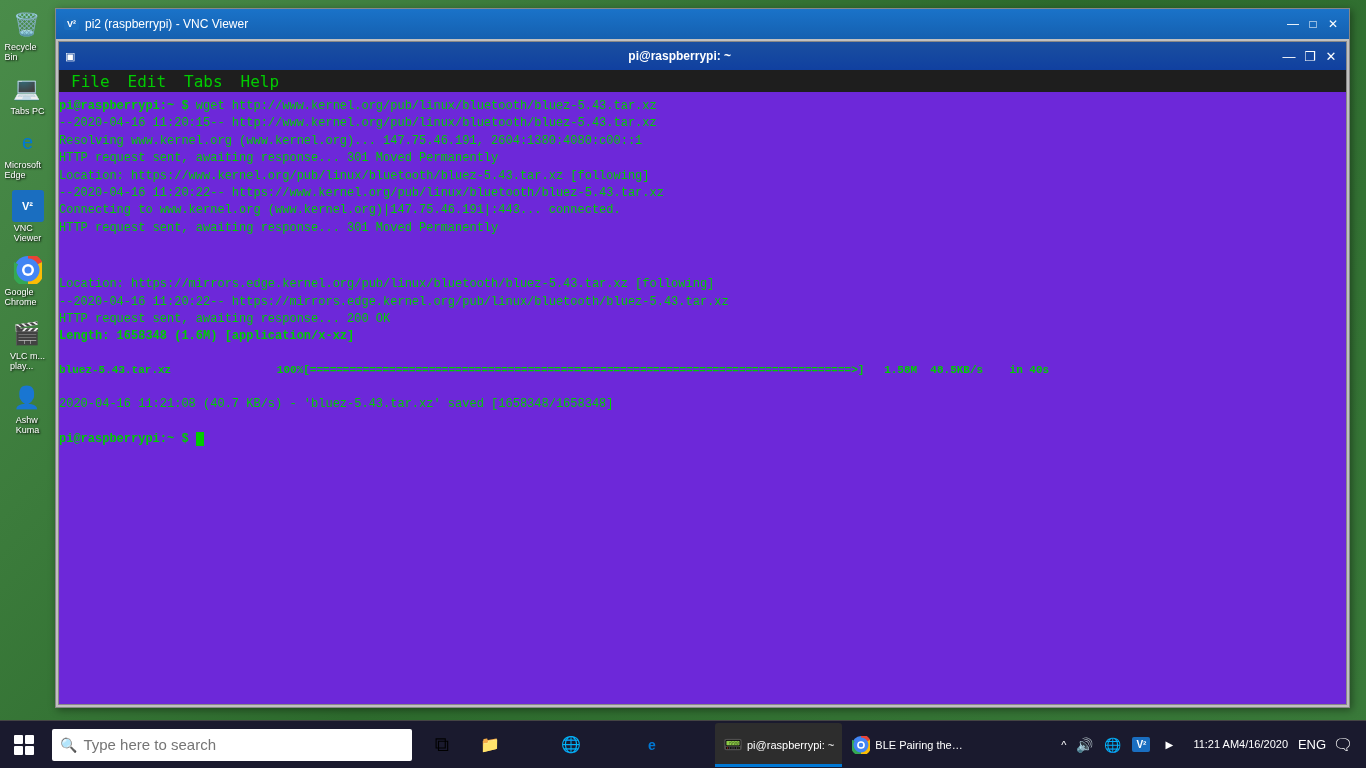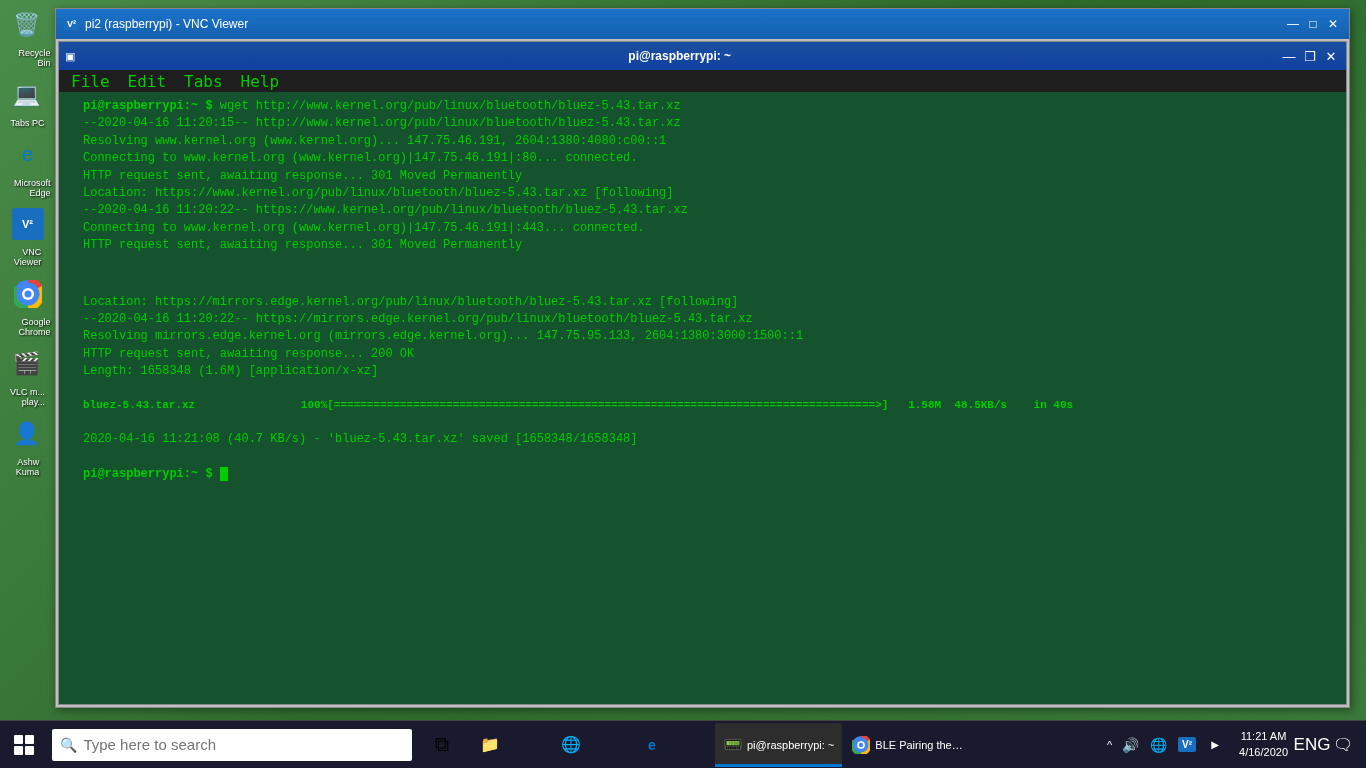--- a/index.html
+++ b/index.html
@@ -48,25 +48,24 @@
       height: 32px;
       margin-bottom: 2px;
       display: flex;
       align-items: center;
       justify-content: center;
       font-size: 22px;
     }
     .desktop-icon .icon-label {
       font-size: 9px;
       color: white;
-      text-align: right;
+      text-align: left;
       text-shadow: 1px 1px 2px black;
       line-height: 1.1;
       word-break: break-word;
-      margin-top: 6px;
     }
 
     
     .vnc-outer-window {
       position: absolute;
       top: 8px;
       left: 55px;
       width: 1295px;
       height: 700px;
       background: #f0f0f0;
@@ -179,22 +178,22 @@
       color: #00cc00;
       font-size: 16px;
       padding: 2px 8px;
       cursor: pointer;
       font-family: monospace;
     }
 
     
     .terminal-body {
       flex: 1;
-      background: #14532d;
-      padding: 6px 24px;
+      background: #6d28d9;
+      padding: 6px 0;
       overflow: hidden;
       font-family: 'Courier New', Courier, monospace;
       font-size: 12px;
       color: #00cc00;
       line-height: 1.45;
     }
     .terminal-body .cursor {
       display: inline-block;
       background: #00cc00;
       width: 8px;
@@ -358,21 +357,21 @@
     }
     .tray-chevron {
       color: white;
       font-size: 11px;
       cursor: pointer;
       padding: 0 3px;
     }
 
     .clock-area {
       display: flex;
-      flex-direction: column;
+      flex-direction: row;
       align-items: center;
       justify-content: center;
       color: white;
       font-size: 11px;
       line-height: 1.4;
       padding: 0 8px;
       height: 44px;
       cursor: pointer;
     }
 
@@ -473,31 +472,29 @@
           <span class="menu-item">File</span>
           <span class="menu-item">Edit</span>
           <span class="menu-item">Tabs</span>
           <span class="menu-item">Help</span>
         </div>
 
         <div class="terminal-body" id="terminal-body">
         <div><span style="color:#00cc00;font-weight:bold;">pi@raspberrypi:~ $ </span><span style="color:#00cc00;">wget http://www.kernel.org/pub/linux/bluetooth/bluez-5.43.tar.xz</span></div>
             <div style="color: rgb(0, 204, 0);">--2020-04-16 11:20:15--  http://www.kernel.org/pub/linux/bluetooth/bluez-5.43.tar.xz</div>
             <div style="color: rgb(0, 204, 0);">Resolving www.kernel.org (www.kernel.org)... 147.75.46.191, 2604:1380:4080:c00::1</div>
-            <div style="color: rgb(0, 204, 0);">Connecting to www.kernel.org (www.kernel.org)|147.75.46.191|:80... connected.</div>
             <div style="color: rgb(0, 204, 0);">HTTP request sent, awaiting response... 301 Moved Permanently</div>
             <div style="color: rgb(0, 204, 0);">Location: https://www.kernel.org/pub/linux/bluetooth/bluez-5.43.tar.xz [following]</div>
             <div style="color: rgb(0, 204, 0);">--2020-04-16 11:20:22--  https://www.kernel.org/pub/linux/bluetooth/bluez-5.43.tar.xz</div>
             <div style="color: rgb(0, 204, 0);">Connecting to www.kernel.org (www.kernel.org)|147.75.46.191|:443... connected.</div>
             <div style="color: rgb(0, 204, 0);">HTTP request sent, awaiting response... 301 Moved Permanently</div>
             <div style="color: rgb(0, 204, 0); margin-top: 39px;">Location: https://mirrors.edge.kernel.org/pub/linux/bluetooth/bluez-5.43.tar.xz [following]</div>
             <div style="color: rgb(0, 204, 0);">--2020-04-16 11:20:22--  https://mirrors.edge.kernel.org/pub/linux/bluetooth/bluez-5.43.tar.xz</div>
-            <div style="color: rgb(0, 204, 0);">Resolving mirrors.edge.kernel.org (mirrors.edge.kernel.org)... 147.75.95.133, 2604:1380:3000:1500::1</div>
             <div style="color: rgb(0, 204, 0);">HTTP request sent, awaiting response... 200 OK</div>
-            <div style="color: rgb(0, 204, 0);">Length: 1658348 (1.6M) [application/x-xz]</div>
+            <div style="color: rgb(0, 204, 0); font-weight: bold;">Length: 1658348 (1.6M) [application/x-xz]</div>
             <div>&nbsp;</div>
             <div style="color: rgb(0, 204, 0); white-space: pre; font-size: 11px; font-weight: bold;">bluez-5.43.tar.xz                100%[==================================================================================&gt;]   1.58M  48.5KB/s    in 40s</div>
             <div>&nbsp;</div>
             <div style="color: rgb(0, 204, 0);">2020-04-16 11:21:08 (40.7 KB/s) - 'bluez-5.43.tar.xz' saved [1658348/1658348]</div>
             <div>&nbsp;</div>
             <div><span style="color:#00cc00;font-weight:bold;">pi@raspberrypi:~ $ </span><span style="color:#00cc00;"></span><span class="cursor"></span></div>
           </div>
       </div>
     </div>
   </div>
@@ -565,19 +562,19 @@
       <div class="tray-icon">🔊</div>
       <div class="tray-icon">🌐</div>
       <div class="tray-icon">
         <div class="vnc-tray-icon">V²</div>
       </div>
       <div class="tray-icon" style="font-size:10px;">▶</div>
       <div class="clock-area">
         <span>11:21 AM</span>
         <span>4/16/2020</span>
       </div>
-      <div class="tray-icon" style="font-size:17px;">ENG</div>
+      <div class="tray-icon" style="font-size:13px;">ENG</div>
       <div class="notification-btn">
         <span>🗨</span>
       </div>
     </div>
   </div>
 </div>
 
 </body></html>

